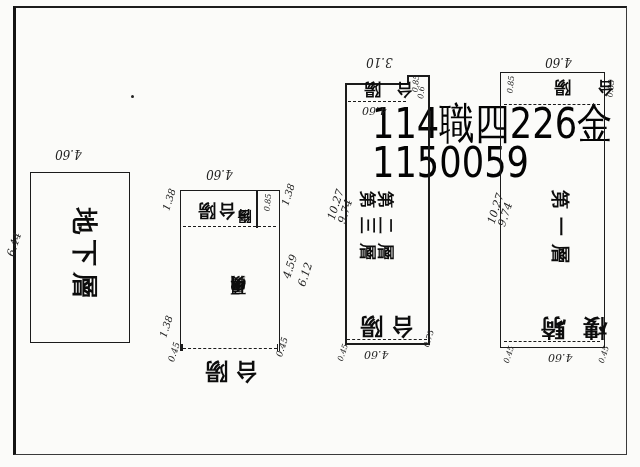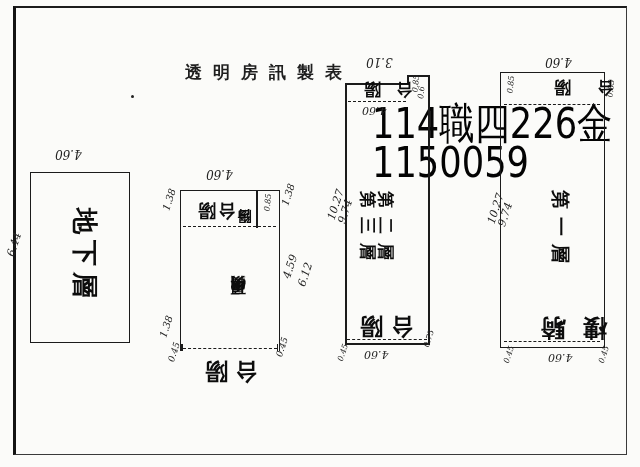--- a/index.html
+++ b/index.html
@@ -30,21 +30,20 @@
   .dot{position:absolute;width:3px;height:3px;border-radius:50%;background:#222;}
 </style>
 </head>
 <body>
 
 <div class="canvas">
 
   <div class="frame"></div>
   <div class="dot" style="left:131px;top:95px;"></div>
 
-  <div class="title cjk">透明房訊製表</div>
 
   <div>
     <div class="overlay">114職四226金</div>
     <div class="overlay" style="top:143px;">1150059</div>
   </div>
 
   <div>
     <div class="rect" style="left:30px;top:172px;width:98px;height:169px;"></div>
     <div class="dim flip" style="left:55px;top:147px;font-size:12px;">4.60</div>
     <div class="dim diag" style="left:2px;top:238px;font-size:11px;">6.44</div>

